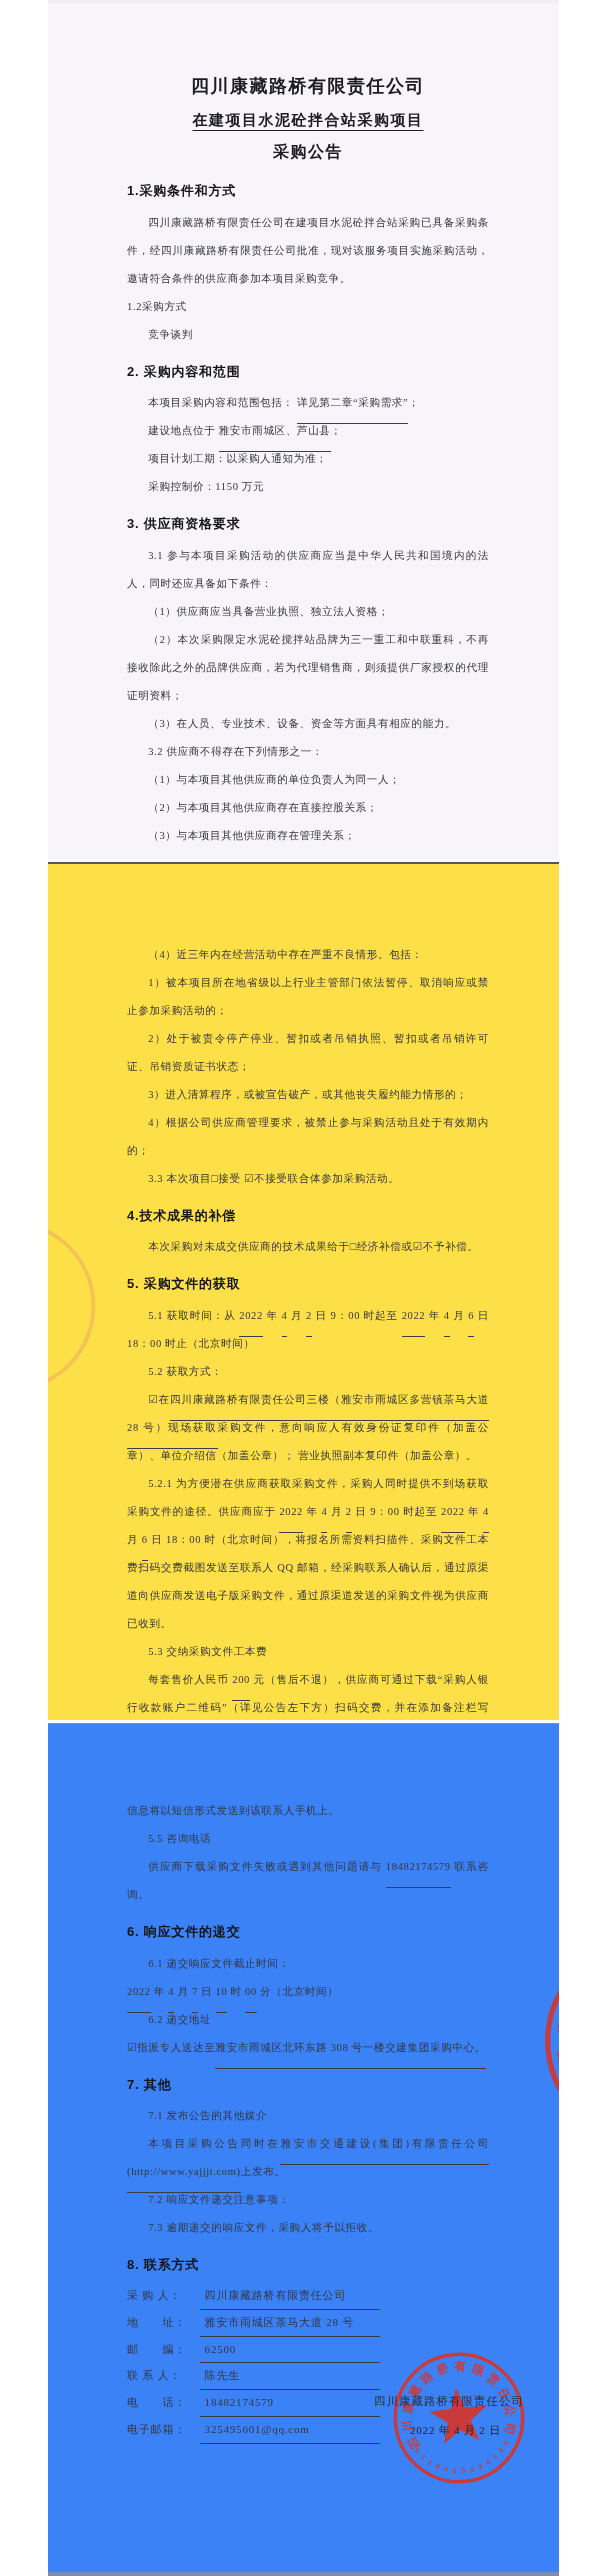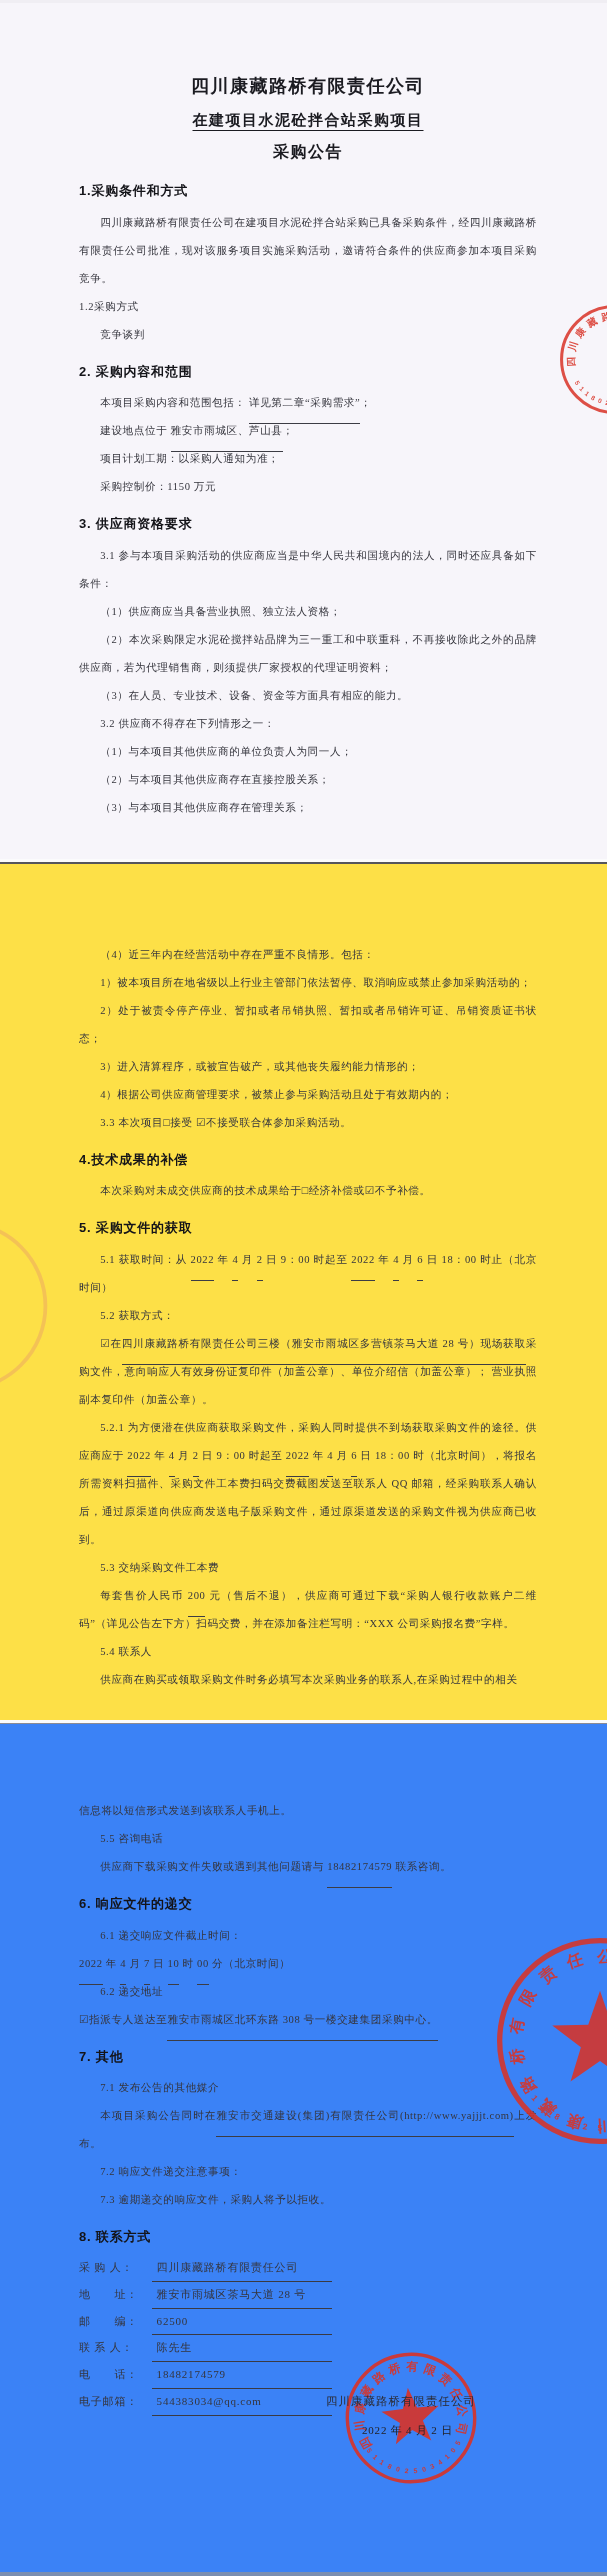--- a/index.html
+++ b/index.html
@@ -1,16 +1,16 @@
 <!DOCTYPE html>
 <html style="font-size:12px"><head>
 <meta charset="utf-8">
 <style>
   html,body{margin:0;padding:0;background:#ffffff;}
-  .doc{width:607px;margin:0 auto;font-family:"Liberation Serif","DejaVu Serif",serif;color:#33333b;}
+  .doc{width:511px;margin:0 auto;font-family:"Liberation Serif","DejaVu Serif",serif;color:#33333b;}
   .page{position:relative;overflow:hidden;box-sizing:border-box;}
   .page1{height:859px;background:#f7f5fa;padding:70px 70px 0 79px;border-top:3px solid #f0eef3;}
   .page2{height:856px;background:#fde047;padding:77px 70px 0 79px;}
   .page3{height:852px;background:#3b82f6;padding:73px 70px 0 79px;}
   .pagebreak{height:4.6px;background:#fbfbfc;position:relative;}
   .pagebreak::after{content:"";position:absolute;left:0;right:0;bottom:0;height:1.5px;background:#55555c;}
   .pagebreak.light::after{background:#8b8b93;}
   .scan-bottom{position:absolute;left:0;right:0;bottom:0;height:3.8px;background:#92929a;opacity:.75;}
 
   .title-line{ text-align:center;font-family:"Liberation Sans","DejaVu Sans",sans-serif;
@@ -138,21 +138,21 @@
     <div class="crow">
       <span class="clabel">邮　　编：</span><span class="cval">62500</span>
     </div>
     <div class="crow">
       <span class="clabel">联 系 人：</span><span class="cval">陈先生</span>
     </div>
     <div class="crow">
       <span class="clabel">电　　话：</span><span class="cval">18482174579</span>
     </div>
     <div class="crow">
-      <span class="clabel">电子邮箱：</span><span class="cval">544383034@qq.com</span>
+      <span class="clabel">电子邮箱：</span><span class="cval">325495601@qq.com</span>
     </div>
 
     <svg class="seal seal-p3" width="228" height="228" viewBox="0 0 300 300">
       <circle cx="150" cy="150" r="132" fill="none" stroke="#d93327" stroke-width="7"></circle>
       <polygon points="150,84 165.5,128.6 212.8,129.6 175.1,158.2 188.8,203.4 150,176.4 111.2,203.4 124.9,158.2 87.2,129.6 134.5,128.6" fill="#d93327"></polygon>
       <g transform="rotate(-90 150 150)">
         <path id="p3arc" d="M59.9 202 A104 104 0 1 1 240.1 202" fill="none"></path>
         <text font-size="21" fill="#d93327"><textPath href="#p3arc" textLength="435">四川康藏路桥有限责任公司</textPath></text>
       </g>
       <path id="p3num" d="M47.8 209 A118 118 0 0 0 252.2 209" fill="none"></path>

